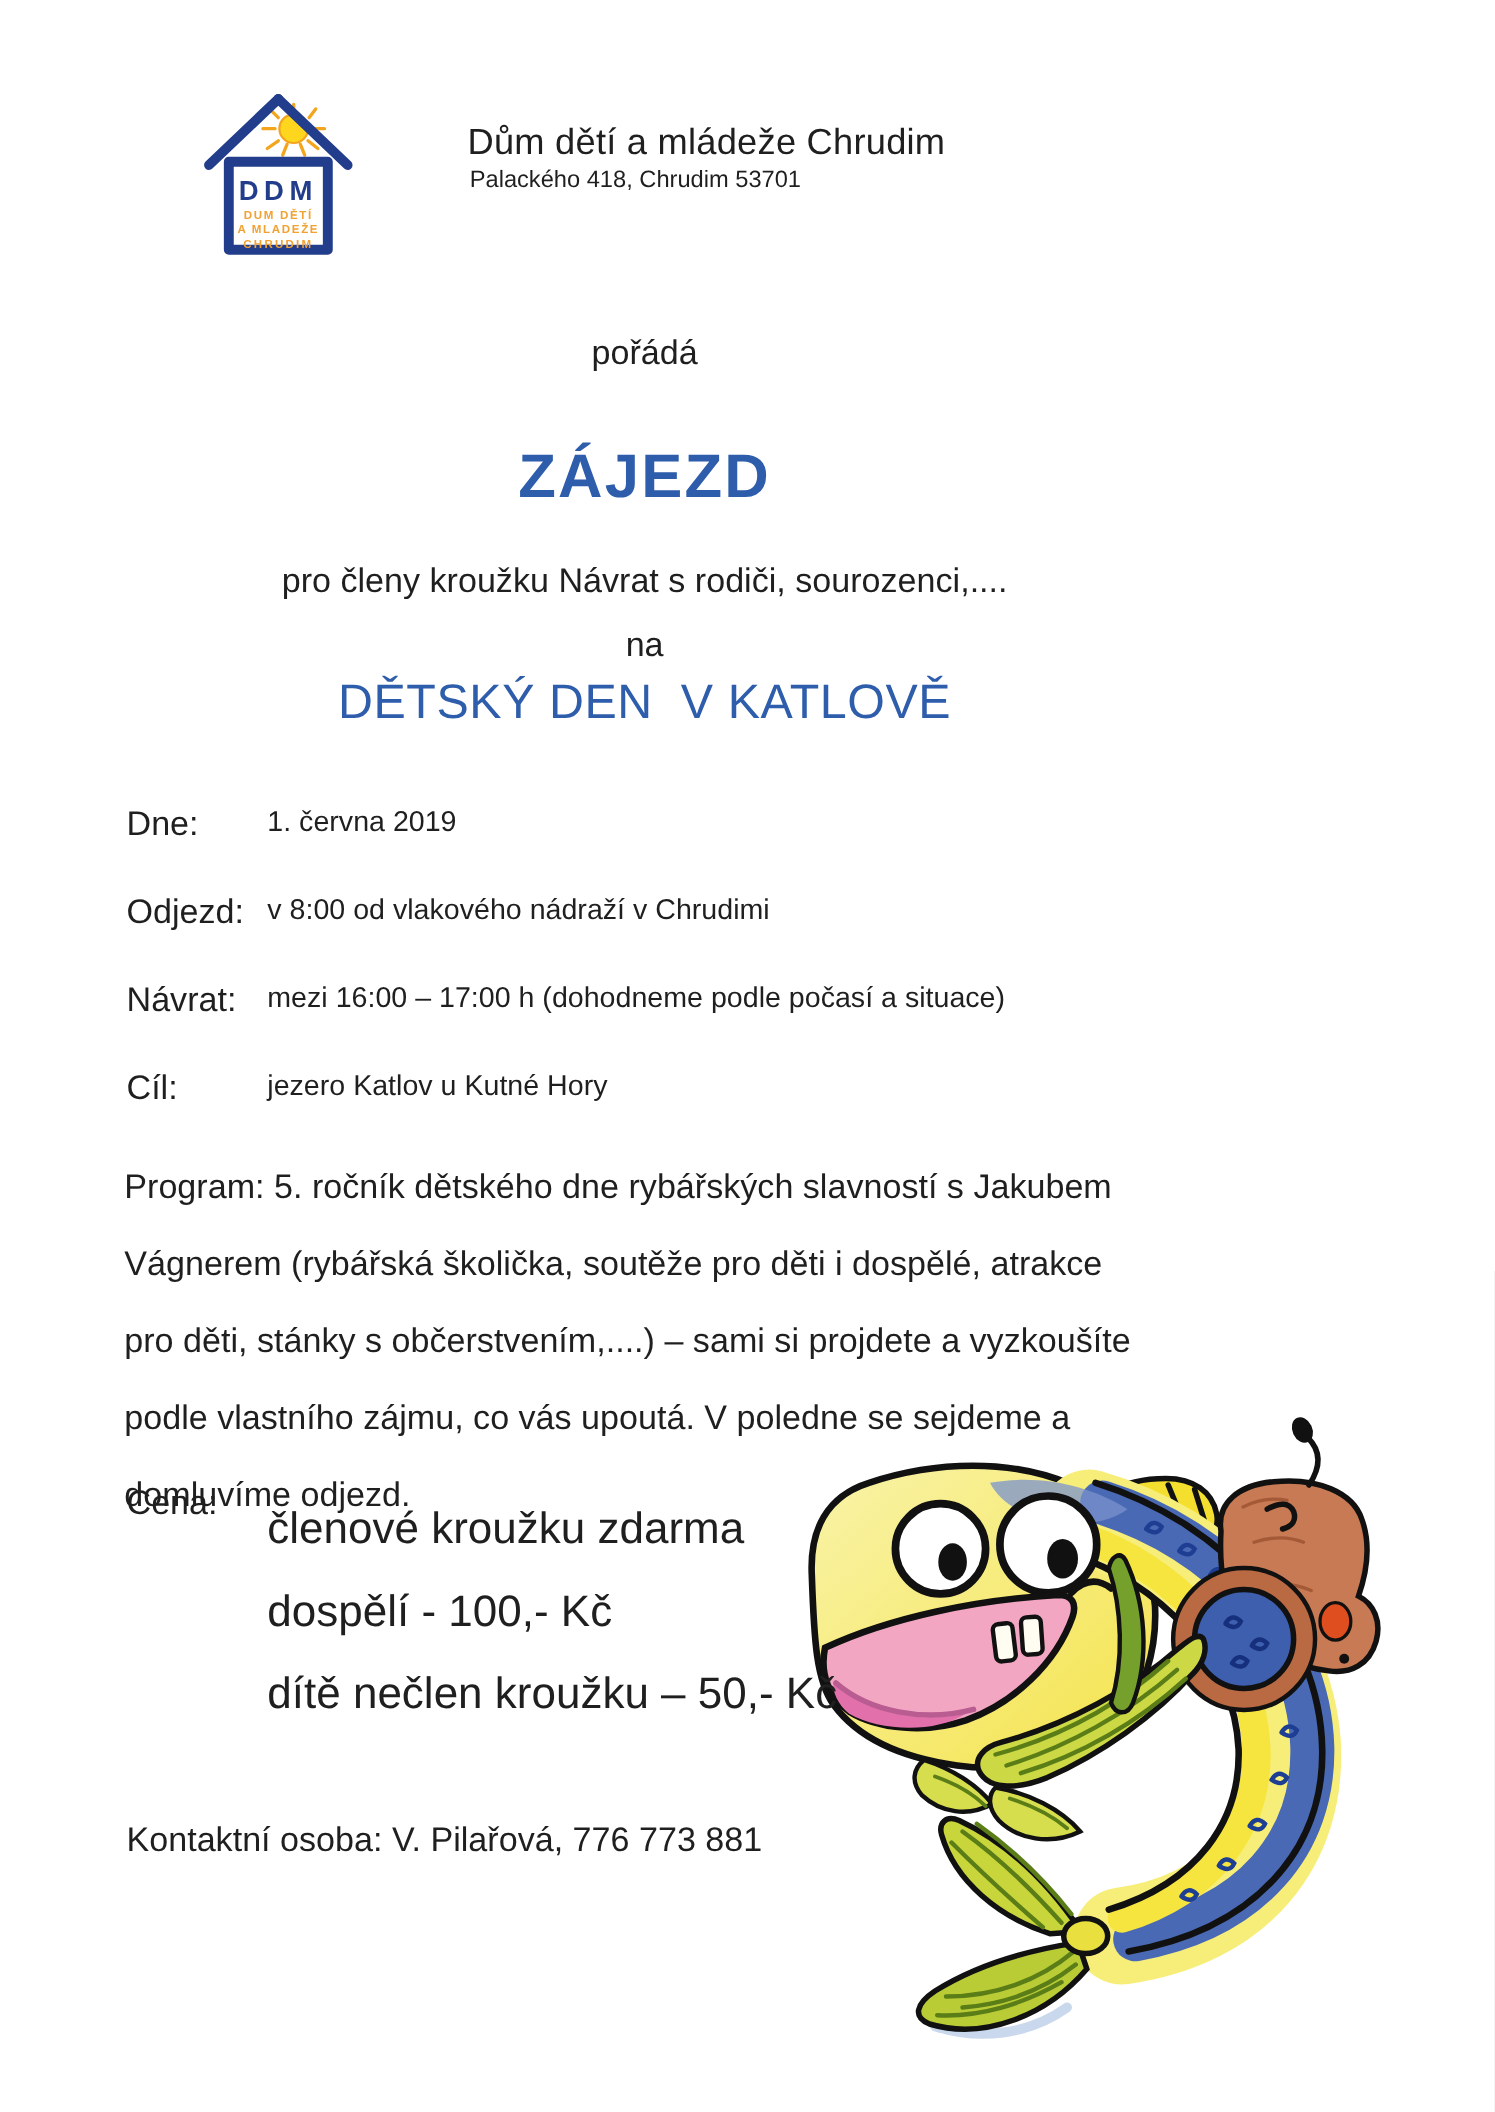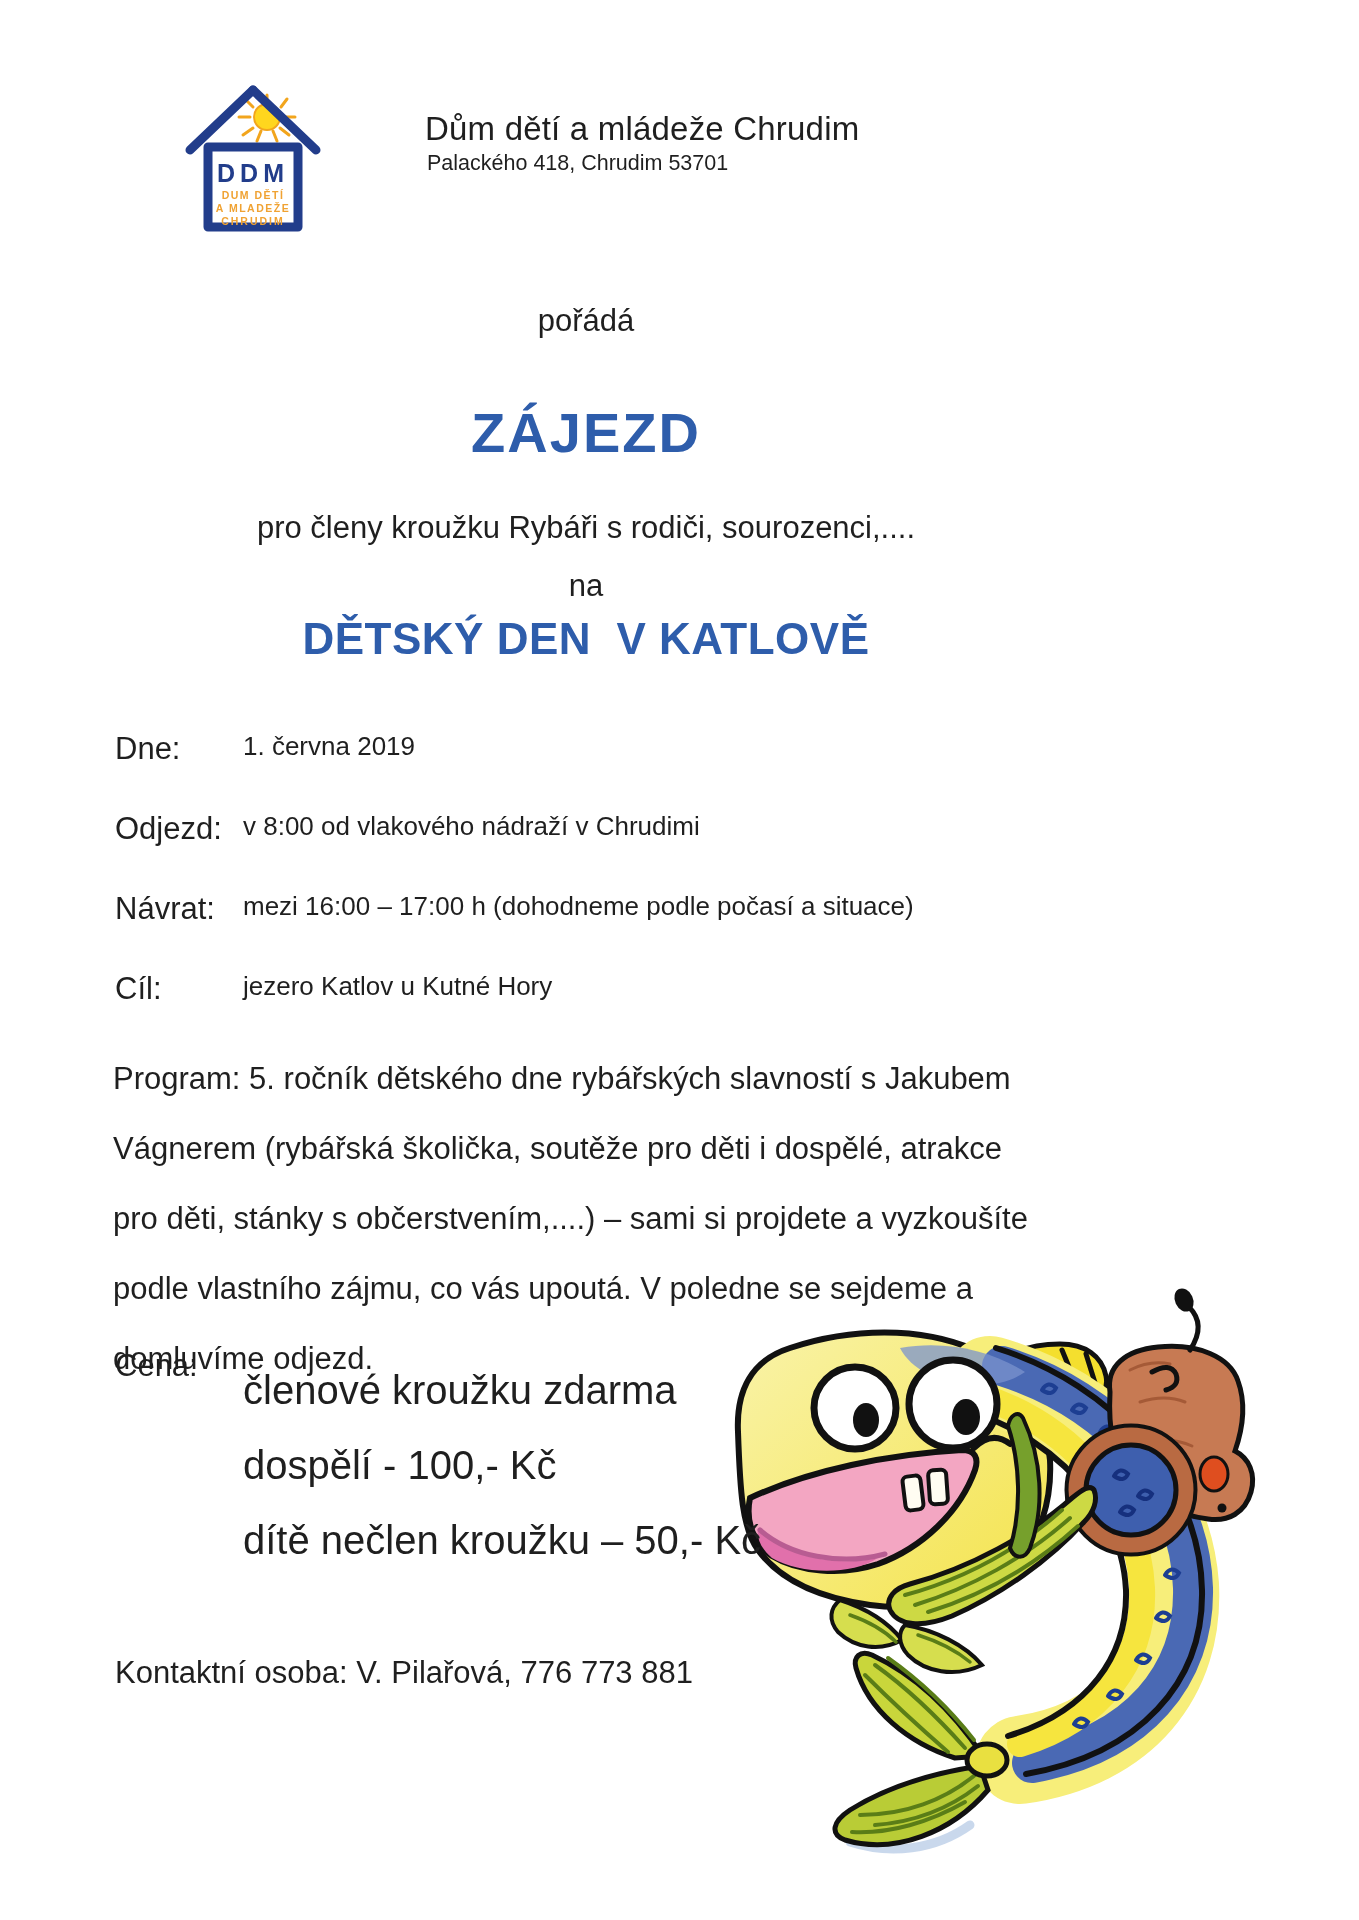--- a/index.html
+++ b/index.html
@@ -8,21 +8,21 @@
     font-family:"Liberation Sans",sans-serif;color:#1f1f1f;overflow:hidden;margin:0 auto;
   }
   .abs{position:absolute;}
   .org-name{font-size:33px;letter-spacing:.2px;}
   .org-addr{font-size:21.5px;}
   .center-col{left:0;top:0;width:1124px;text-align:center;padding-left:24px;}
   .intro{font-size:31px;}
   .main-title{font-size:56px;font-weight:bold;color:#2e5dab;letter-spacing:2px;}
   .subtitle{font-size:31px;}
   .connector{font-size:31px;}
-  .event-title{font-size:44px;font-weight:bold;color:#2e5dab;white-space:pre;letter-spacing:.5px;}
+  .event-title{font-size:44px;font-weight:normal;color:#2e5dab;white-space:pre;letter-spacing:.5px;}
   .detail-label{position:absolute;left:115px;font-size:31px;}
   .detail-value{position:absolute;left:243px;font-size:26px;}
   .program{left:113px;top:1044px;width:980px;font-size:31px;line-height:70px;}
   .price-line{position:absolute;left:243px;font-size:40px;margin-top:20px;}
   .contact{left:115px;top:1655px;font-size:31px;}
   .fish{left:690px;top:1060px;z-index:1;}
   .txt{z-index:2;}
   svg text{font-family:"Liberation Sans",sans-serif;}
 </style>
 </head>
@@ -56,21 +56,21 @@
     <text x="70" y="116" text-anchor="middle" font-size="10.5" font-weight="bold" letter-spacing="1.5" fill="#f0a232">DUM DĚTÍ</text>
     <text x="70" y="129" text-anchor="middle" font-size="10.5" font-weight="bold" letter-spacing="1.5" fill="#f0a232">A MLADEŽE</text>
     <text x="70" y="142" text-anchor="middle" font-size="10.5" font-weight="bold" letter-spacing="2" fill="#f0a232">CHRUDIM</text>
   </svg>
 
   <div class="abs txt org-name" style="left:425px;top:110px">Dům dětí a mládeže Chrudim</div>
   <div class="abs txt org-addr" style="left:427px;top:151px">Palackého 418, Chrudim 53701</div>
 
   <div class="abs txt center-col intro" style="top:303px">pořádá</div>
   <div class="abs txt center-col main-title" style="top:400px">ZÁJEZD</div>
-  <div class="abs txt center-col subtitle" style="top:510px">pro členy kroužku Rybáři s rodiči, sourozenci,....</div>
+  <div class="abs txt center-col subtitle" style="top:510px">pro členy kroužku Návrat s rodiči, sourozenci,....</div>
   <div class="abs txt center-col connector" style="top:568px">na</div>
   <div class="abs txt center-col event-title" style="top:614px">DĚTSKÝ DEN  V KATLOVĚ</div>
 
   <div>
     <span class="detail-label txt" style="top:731px">Dne:</span>
     <span class="detail-value txt" style="top:731px">1. června 2019</span>
   </div>
   <div>
     <span class="detail-label txt" style="top:811px">Odjezd:</span>
     <span class="detail-value txt" style="top:811px">v 8:00 od vlakového nádraží v Chrudimi</span>

